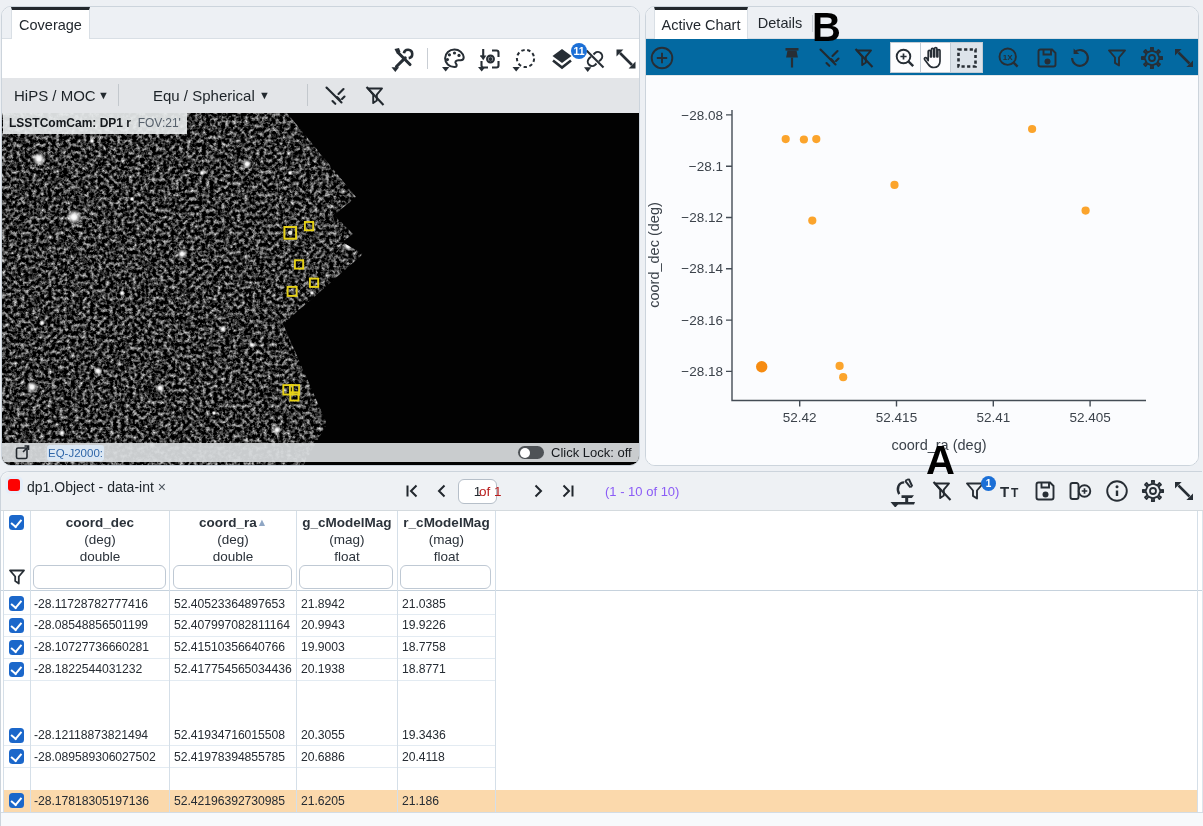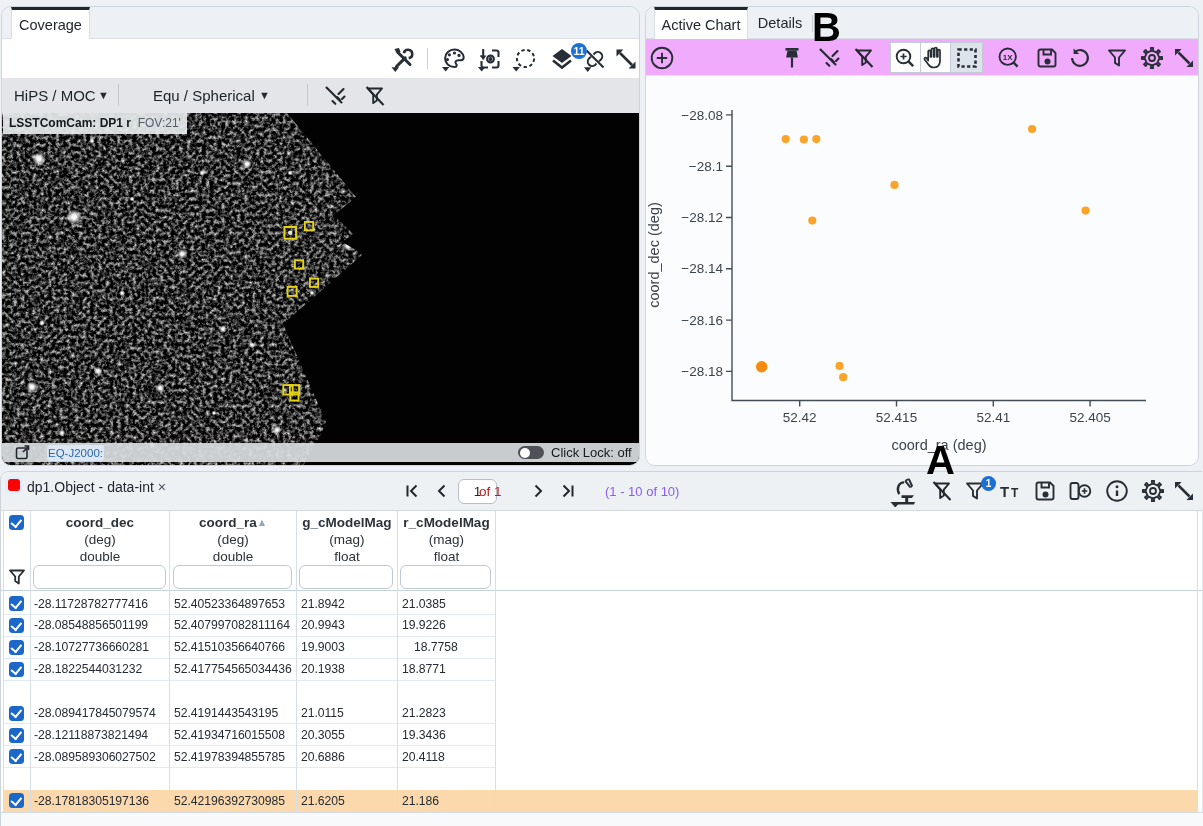--- a/index.html
+++ b/index.html
@@ -188,21 +188,21 @@
     </div>
   </div>
 </div>
 
 <div class="card" style="left:645px; top:6px; width:554px; height:460px; overflow:hidden;">
   <div class="tabstrip" style="left:0; top:0; width:552px; height:32px;"></div>
   <div class="tab-active" style="left:8px; top:0; width:94px; height:33px; line-height:30px; font-size:14.5px;">Active Chart</div>
   <div class="ab" style="left:102px; top:0; width:64px; height:32px; line-height:32px; font-size:14.5px; color:#22282e; text-align:center;">Details</div>
   <div class="ab" style="left:166px; top:8px; width:1px; height:17px; background:#c9cfd5;"></div>
 
-  <div id="rtb" class="ab" style="left:0; top:32px; width:552px; height:37px; background:#f0abfc; border-bottom:1px solid #e2e6ea;">
+  <div id="rtb" class="ab" style="left:0; top:32px; width:552px; height:37px; background:#0369a1; border-bottom:1px solid #e2e6ea;">
 
     <svg class="ic ab" style="left:3px;top:6px;" width="26" height="26" viewBox="-13 -13 26 26">
       <circle r="10.3" fill="none" stroke="#272e35" stroke-width="1.9"></circle>
       <path d="M-5.2,0 h10.4 M0,-5.2 v10.4" stroke="#272e35" stroke-width="1.9"></path>
     </svg>
 
     <svg class="ic ab" style="left:133px;top:6px;" width="26" height="26" viewBox="-13 -13 26 26">
       <rect x="-6.5" y="-10" width="13" height="2.6" fill="#272e35"></rect>
       <path d="M-4.5,-7.4 h9 l1.4,6.8 h-11.8 z" fill="#272e35"></path>
       <path d="M0,-0.6 v10" stroke="#272e35" stroke-width="2.2"></path>
@@ -420,35 +420,28 @@
         <div class="rc" style="left:31px;">-28.08548856501199</div>
         <div class="rc" style="left:171px;">52.407997082811164</div>
         <div class="rc" style="left:298px;">20.9943</div>
         <div class="rc" style="left:399px;">19.9226</div>
       </div>
     <div class="row" style="top:45.8px;">
         <div class="cbx" style="left:6px;top:3.2px;"></div>
         <div class="rc" style="left:31px;">-28.10727736660281</div>
         <div class="rc" style="left:171px;">52.41510356640766</div>
         <div class="rc" style="left:298px;">19.9003</div>
-        <div class="rc" style="left:399px;margin-left:12px;">18.7758</div>
+        <div class="rc" style="left:399px;">18.7758</div>
       </div>
     <div class="row" style="top:67.7px;">
         <div class="cbx" style="left:6px;top:3.2px;"></div>
         <div class="rc" style="left:31px;">-28.1822544031232</div>
         <div class="rc" style="left:171px;">52.417754565034436</div>
         <div class="rc" style="left:298px;">20.1938</div>
         <div class="rc" style="left:399px;">18.8771</div>
-      </div>
-    <div class="row" style="top:111.5px;">
-        <div class="cbx" style="left:6px;top:3.2px;"></div>
-        <div class="rc" style="left:31px;">-28.089417845079574</div>
-        <div class="rc" style="left:171px;">52.4191443543195</div>
-        <div class="rc" style="left:298px;">21.0115</div>
-        <div class="rc" style="left:399px;">21.2823</div>
       </div>
     <div class="row" style="top:133.4px;">
         <div class="cbx" style="left:6px;top:3.2px;"></div>
         <div class="rc" style="left:31px;">-28.12118873821494</div>
         <div class="rc" style="left:171px;">52.41934716015508</div>
         <div class="rc" style="left:298px;">20.3055</div>
         <div class="rc" style="left:399px;">19.3436</div>
       </div>
     <div class="row" style="top:155.3px;">
         <div class="cbx" style="left:6px;top:3.2px;"></div>

